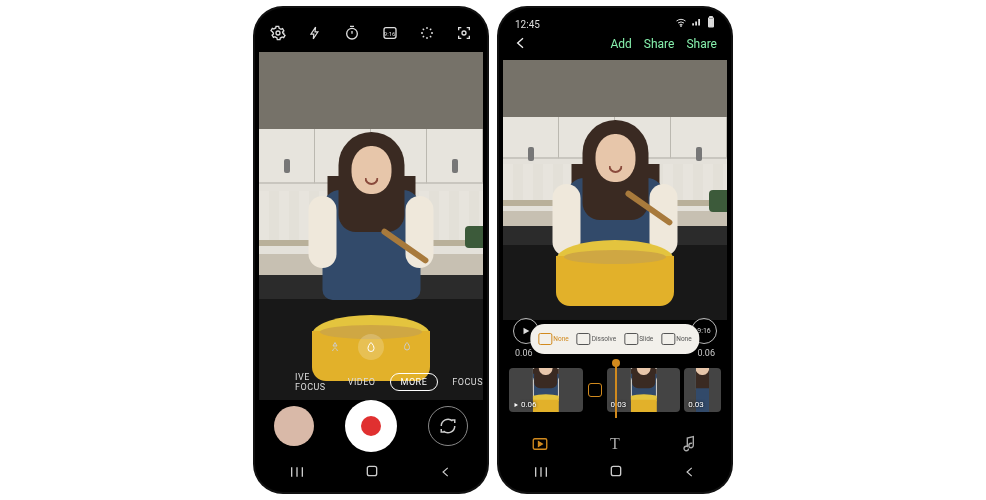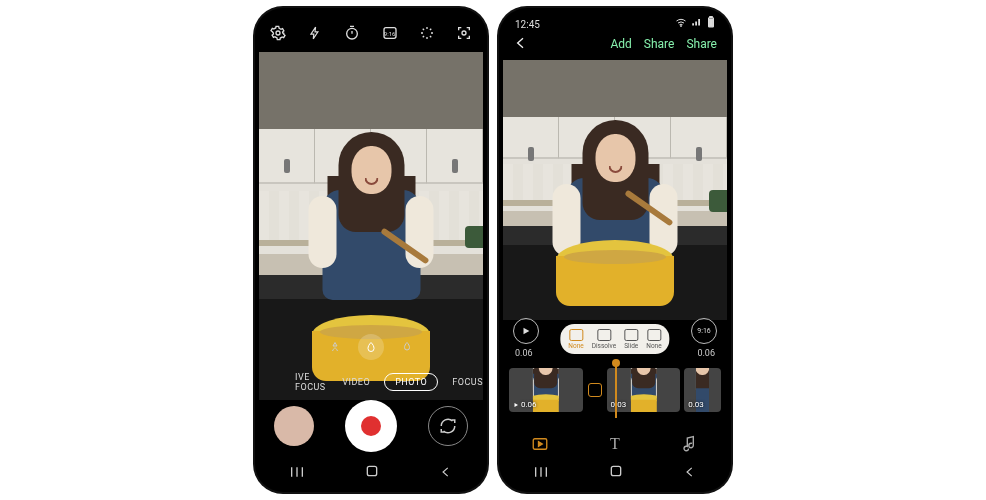--- a/index.html
+++ b/index.html
@@ -55,21 +55,21 @@
   .p2 .hdr .spacer{ flex:1;}
   .p2 .hdr .act{ margin-left:12px;}
   .preview{ position:absolute; top:48px; left:0; right:0; height:260px; overflow:hidden; background:#767269;}
   .playerbar{ position:absolute; left:0; right:0; top:306px; height:40px; z-index:6;}
   .playbtn{ position:absolute; left:10px; top:0; width:26px; height:26px; border:1.5px solid #bbb; border-radius:50%; display:flex; align-items:center; justify-content:center;}
   .playbtn svg{ fill:#ddd;}
   .ratio{ position:absolute; right:10px; top:0; width:26px; height:26px; border:1.5px solid #bbb; border-radius:50%; display:flex; align-items:center; justify-content:center; color:#ddd; font-size:7px;}
   .tleft{ position:absolute; left:12px; top:30px; color:#ccc; font-size:9px;}
   .tright{ position:absolute; right:12px; top:30px; color:#ccc; font-size:9px;}
   .transbar{ position:absolute; left:50%; transform:translateX(-50%); top:312px; background:#f2f0eb; border-radius:14px; height:30px; display:flex; align-items:center; padding:0 8px; gap:8px; z-index:7; box-shadow:0 2px 6px rgba(0,0,0,.4);}
-  .transitem{ display:flex; flex-direction:column; align-items:center; gap:1px; font-size:6.5px; color:#555;}
+  .transitem{ display:flex; flex-direction:row; align-items:center; gap:1px; font-size:6.5px; color:#555;}
   .transitem.sel{ color:#d18a1e;}
   .transitem .ticon{ width:14px; height:12px; border:1.2px solid currentColor; border-radius:2px; position:relative;}
   .clips{ position:absolute; left:0; right:0; top:352px; height:52px; display:flex; align-items:center; gap:4px; padding:0 6px; z-index:6;}
   .clip{ height:44px; flex:1; border-radius:4px; overflow:hidden; position:relative; display:flex; align-items:flex-end; background:#444;}
   .clip .mini{ transform:scale(.35); transform-origin:center bottom; width:100%; height:220px; position:absolute; bottom:-6px;}
   .clip .dur{ position:absolute; left:4px; bottom:3px; color:#fff; font-size:8px; display:flex; align-items:center; gap:2px; z-index:2; text-shadow:0 0 3px #000;}
   .clipdiv{ width:16px; height:52px; display:flex; align-items:center; justify-content:center;}
   .clipdiv .frame{ width:14px; height:14px; border:1.5px solid #d18a1e; border-radius:3px; position:relative;}
   .clipdiv .frame:before,.clipdiv .frame:after{ content:''; position:absolute; background:#d18a1e;}
   .playhead{ position:absolute; top:350px; left:50%; width:2px; height:56px; background:#d18a1e; z-index:8;}
@@ -175,21 +175,21 @@
     <span class="zoombtn">
             <svg width="12" height="12" viewBox="0 0 24 24" fill="none" stroke="#ccc" stroke-width="2">
               <path d="M12 3c3 3 5 7 5 10a5 5 0 0 1-10 0c0-3 2-7 5-10z"></path>
             </svg>
           </span>
   </div>
 
   <div class="moderow">
     <span>IVE FOCUS</span>
     <span>VIDEO</span>
-    <span class="modepill">PHOTO</span>
+    <span class="modepill">MORE</span>
     <span>FOCUS</span>
   </div>
 
   <div class="shutterrow">
     <div class="thumb"></div>
     <div class="shutter">
             <div class="rec"></div>
           </div>
     <div class="switch">
             <svg width="18" height="18" viewBox="0 0 24 24" fill="none" stroke="#ccc" stroke-width="2">

